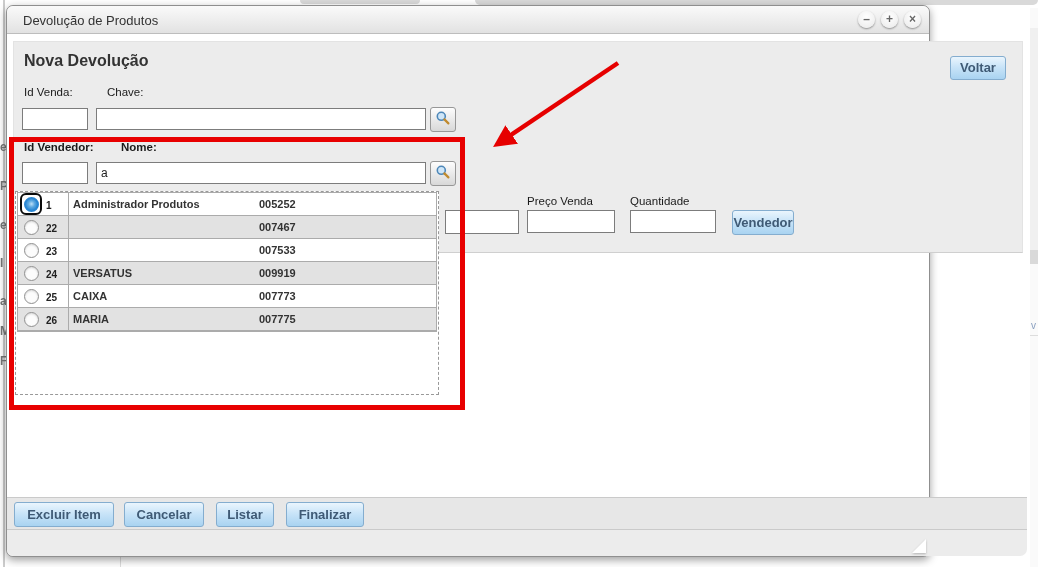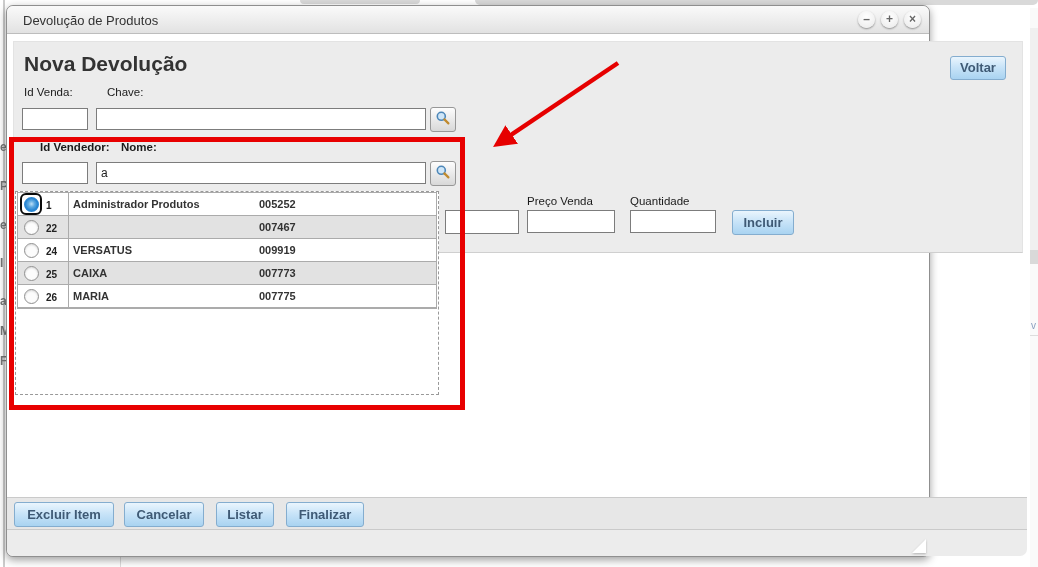--- a/index.html
+++ b/index.html
@@ -28,21 +28,21 @@
               border-radius:7px 7px 0 0; }
   .titlebar .title { position:absolute; left:16px; top:7px; font-size:13px; color:#333; }
   .win-controls { position:absolute; right:8px; top:5px; display:flex; gap:6px; }
   .win-btn { width:17px; height:17px; border-radius:50%; background:radial-gradient(circle at 50% 35%, #ffffff, #e9e9e9);
              box-shadow:0 1px 2px rgba(0,0,0,.4); color:#666; font-size:12px; font-weight:700;
              text-align:center; line-height:16px; cursor:pointer; }
 
   
   .form-panel { position:absolute; left:6px; top:35px; width:1010px; height:212px;
                 background:#ececec; border:1px solid #e3e3e3; border-bottom:1px solid #cfcfcf; }
-  .page-title { position:absolute; left:10px; top:10px; font-size:21px; font-weight:700; color:#333; }
+  .page-title { position:absolute; left:10px; top:10px; font-size:16px; font-weight:700; color:#333; }
   .btn-blue { position:absolute; display:block; text-align:center;
               background:linear-gradient(#eaf5fd,#c9e4f8 45%,#a9d3f1);
               border:1px solid #84adcf; border-radius:3px;
               color:#3f5a75; font-weight:700; font-size:13px; font-family:"Liberation Sans",sans-serif;
               cursor:pointer; overflow:hidden; white-space:nowrap; }
   .voltar { left:936px; top:14px; width:56px; height:24px; line-height:22px; }
 
   .flabel { position:absolute; font-size:11.5px; color:#1a1a1a; }
   .tinput { position:absolute; height:22px; border:1px solid #7c7c7c; background:#fff;
             font-size:12px; color:#222; padding:0 4px; font-family:"Liberation Sans",sans-serif; }
@@ -138,58 +138,64 @@
       <input class="tinput" style="left: 82px; top: 66px; width: 330px;" value="">
       <button class="mag-btn" style="left:416px; top:65px">
         <span>
           <svg width="16" height="16" viewBox="0 0 16 16">
             <circle cx="6.3" cy="6.3" r="4" fill="#cfe6f8" stroke="#4d87b8" stroke-width="1.6"></circle>
             <line x1="9.4" y1="9.4" x2="13.4" y2="13.4" stroke="#c08a2e" stroke-width="2.2" stroke-linecap="round"></line>
           </svg>
         </span>
       </button>
 
-      <span class="flabel" style="left:26px; top:99px; font-weight:600">Id Vendedor:</span>
+      <span class="flabel" style="left:10px; top:99px; font-weight:600">Id Vendedor:</span>
       <span class="flabel" style="left:107px; top:99px; font-weight:600">Nome:</span>
       <input class="tinput" style="left: 8px; top: 120px; width: 66px;" value="">
       <input class="tinput" style="left: 82px; top: 120px; width: 330px;" value="a">
       <button class="mag-btn" style="left:416px; top:119px">
         <span>
           <svg width="16" height="16" viewBox="0 0 16 16">
             <circle cx="6.3" cy="6.3" r="4" fill="#cfe6f8" stroke="#4d87b8" stroke-width="1.6"></circle>
             <line x1="9.4" y1="9.4" x2="13.4" y2="13.4" stroke="#c08a2e" stroke-width="2.2" stroke-linecap="round"></line>
           </svg>
         </span>
       </button>
 
       <input class="tinput covered-input" style="left: 431px; top: 168px; width: 74px; height: 24px;" value="">
       <span class="flabel" style="left:513px; top:153px">Preço Venda</span>
       <input class="tinput" style="left: 513px; top: 168px; width: 88px; height: 23px;" value="">
       <span class="flabel" style="left:616px; top:153px">Quantidade</span>
       <input class="tinput" style="left: 616px; top: 168px; width: 86px; height: 23px;" value="">
-      <button class="btn-blue incluir">Incluir</button>
+      <button class="btn-blue incluir">Vendedor</button>
     </div>
 
     <div class="dropdown">
       <div class="vrows">
 
         <div class="vrow">
           <span class="focus-ring"></span>
           <span class="radio checked"></span>
           <span class="vnum">1</span>
           <span class="vname">Administrador Produtos</span>
           <span class="vcode">005252</span>
         </div>
 
         <div class="vrow">
           <span class="radio"></span>
           <span class="vnum">22</span>
           <span class="vcode">007467</span>
         </div>
 
+        <div class="vrow">
+          <span class="radio"></span>
+          <span class="vnum">23</span>
+          <span class="vname"></span>
+          <span class="vcode">007533</span>
+        </div>
 
         <div class="vrow">
           <span class="radio"></span>
           <span class="vnum">24</span>
           <span class="vname">VERSATUS</span>
           <span class="vcode">009919</span>
         </div>
 
         <div class="vrow">
           <span class="radio"></span>

